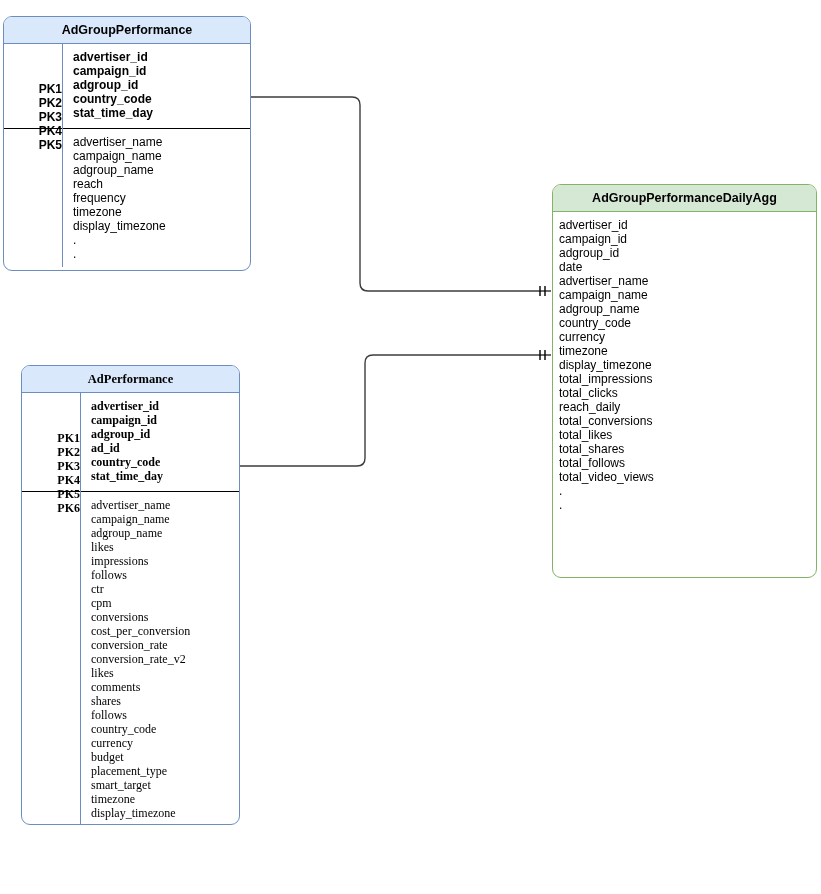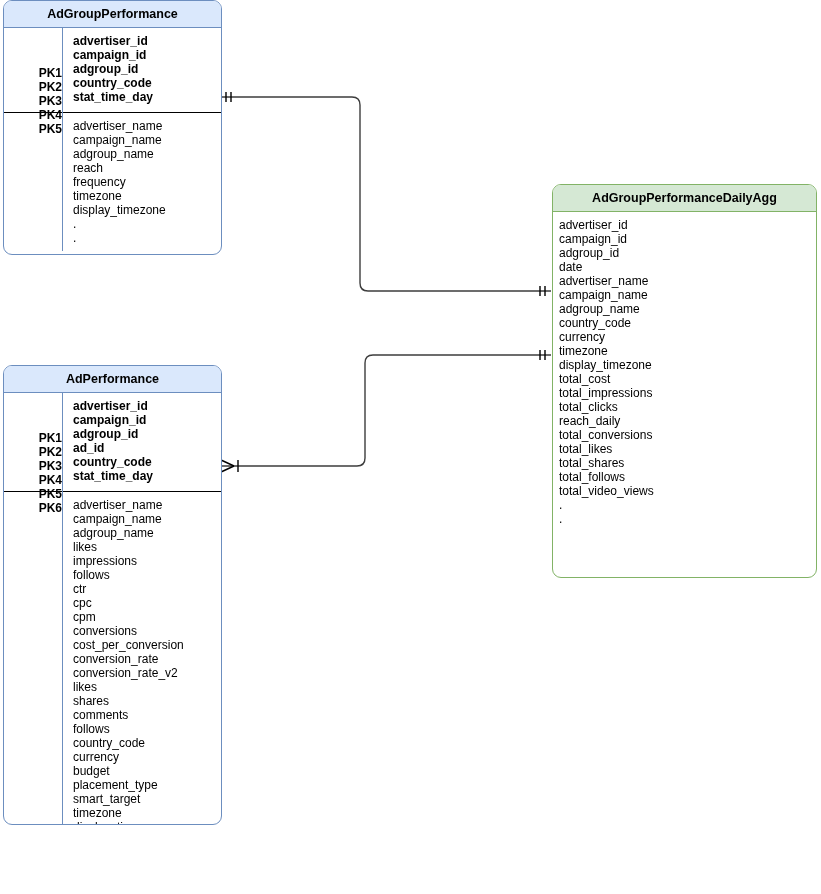--- a/index.html
+++ b/index.html
@@ -18,22 +18,22 @@
   .rel-mark { fill: none; stroke: #000000; stroke-width: 1.4; }
 
   .entity {
     position: absolute;
     background: #ffffff;
     border: 1px solid #6c8ebf;
     border-radius: 9px;
     box-sizing: border-box;
     overflow: hidden;
   }
-  #entity-0 { left: 3px;   top: 0;   width: 219px; height: 255px; }
-  #entity-1 { left: 3px;   top: 365px; width: 219px; height: 460px; }
+  #entity-0 { left: 3px;   top: 16px;   width: 248px; height: 255px; }
+  #entity-1 { left: 21px;   top: 365px; width: 219px; height: 460px; font-family: Liberation Serif, serif; }
   #entity-2 { left: 552px; top: 184px; width: 265px; height: 394px; }
 
   .entity-header {
     height: 26px; line-height: 26px;
     text-align: center;
     font-weight: bold; font-size: 12.5px;
     border-bottom: 1px solid #6c8ebf;
   }
   .entity-body { position: relative; font-size: 12px; }
 
@@ -191,24 +191,20 @@
           <div class="row">
             <div class="key-cell"></div>
             <div class="field-cell">follows</div>
           </div>
           <div class="row">
             <div class="key-cell"></div>
             <div class="field-cell">ctr</div>
           </div>
           <div class="row">
             <div class="key-cell"></div>
-            <div class="field-cell">cpc</div>
-          </div>
-          <div class="row">
-            <div class="key-cell"></div>
             <div class="field-cell">cpm</div>
           </div>
           <div class="row">
             <div class="key-cell"></div>
             <div class="field-cell">conversions</div>
           </div>
           <div class="row">
             <div class="key-cell"></div>
             <div class="field-cell">cost_per_conversion</div>
           </div>
@@ -219,25 +215,25 @@
           <div class="row">
             <div class="key-cell"></div>
             <div class="field-cell">conversion_rate_v2</div>
           </div>
           <div class="row">
             <div class="key-cell"></div>
             <div class="field-cell">likes</div>
           </div>
           <div class="row">
             <div class="key-cell"></div>
+            <div class="field-cell">comments</div>
+          </div>
+          <div class="row">
+            <div class="key-cell"></div>
             <div class="field-cell">shares</div>
-          </div>
-          <div class="row">
-            <div class="key-cell"></div>
-            <div class="field-cell">comments</div>
           </div>
           <div class="row">
             <div class="key-cell"></div>
             <div class="field-cell">follows</div>
           </div>
           <div class="row">
             <div class="key-cell"></div>
             <div class="field-cell">country_code</div>
           </div>
           <div class="row">
@@ -307,23 +303,20 @@
           <div class="row">
             <div class="field-cell">currency</div>
           </div>
           <div class="row">
             <div class="field-cell">timezone</div>
           </div>
           <div class="row">
             <div class="field-cell">display_timezone</div>
           </div>
           <div class="row">
-            <div class="field-cell">total_cost</div>
-          </div>
-          <div class="row">
             <div class="field-cell">total_impressions</div>
           </div>
           <div class="row">
             <div class="field-cell">total_clicks</div>
           </div>
           <div class="row">
             <div class="field-cell">reach_daily</div>
           </div>
           <div class="row">
             <div class="field-cell">total_conversions</div>

